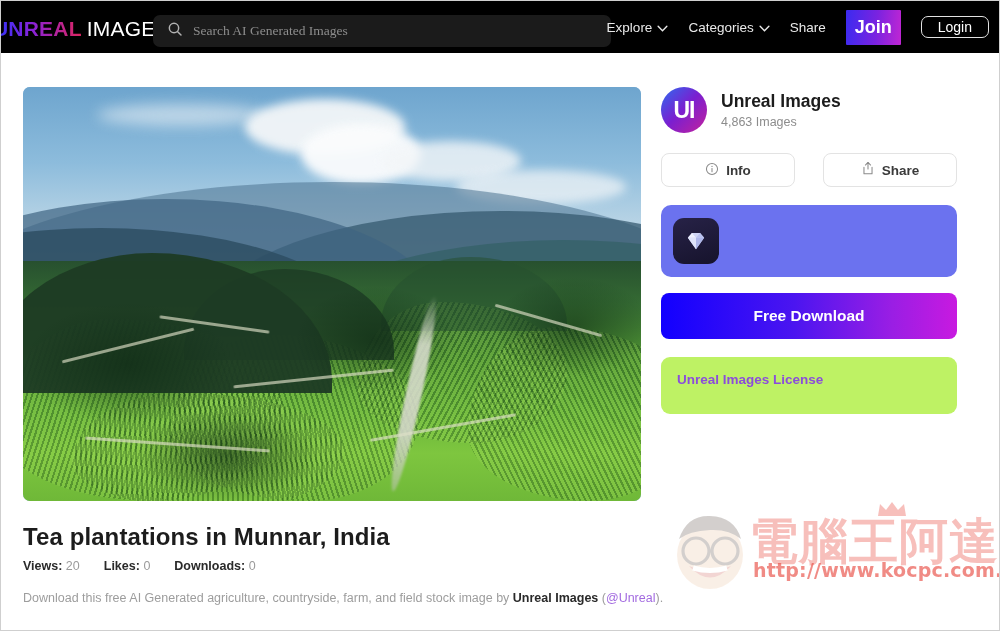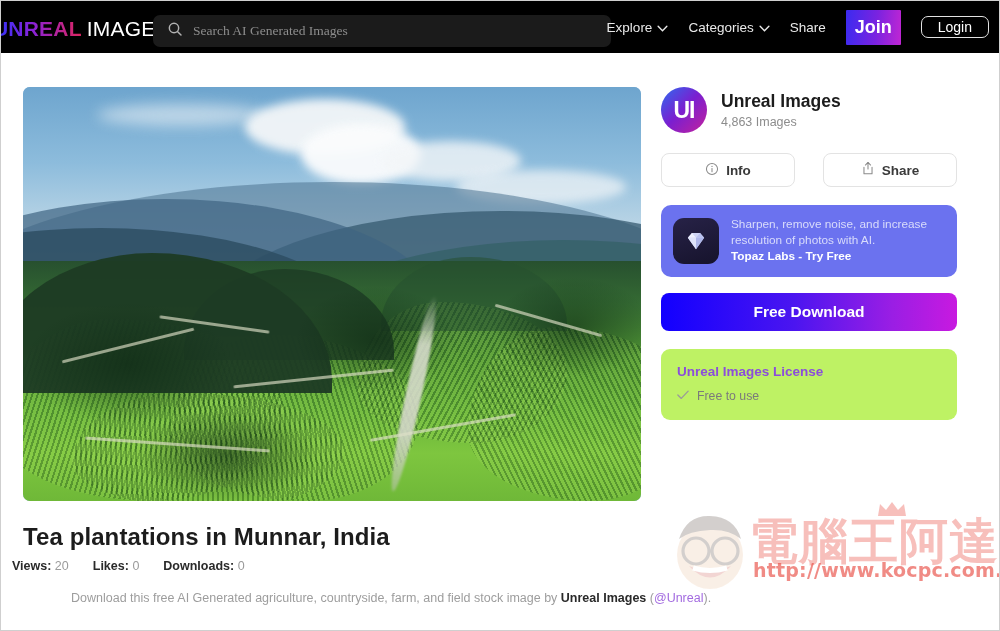--- a/index.html
+++ b/index.html
@@ -150,28 +150,28 @@
   .p4 { left:76%; top:56%; width:18%; transform: rotate(16deg); }
   .p5 { left:56%; top:82%; width:24%; transform: rotate(-10deg); }
   .p6 { left:10%; top:86%; width:30%; transform: rotate(4deg); }
 
   
   .title {
     position: absolute; left: 22px; top: 522px;
     font-size: 24px; font-weight: 700; color: #1c1c1c; letter-spacing: .1px;
   }
   .stats {
-    position: absolute; left: 11px; top: 558px;
+    position: absolute; left: 22px; top: 558px;
     display: flex; gap: 24px; font-size: 12.5px;
   }
   .stat b { color: #2a2a2a; font-weight: 700; }
   .stat span { color: #9b9b9b; }
   .desc {
     position: absolute; left: 22px; top: 590px;
-    font-size: 12.5px; color: #9d9d9d; margin-left: 48px;
+    font-size: 12.5px; color: #9d9d9d;
   }
   .desc b { color: #2a2a2a; font-weight: 700; }
   .desc a { color: #a36be0; text-decoration: none; }
 
   
   .side { position: absolute; left: 660px; top: 86px; width: 296px; }
   .owner { display: flex; align-items: center; gap: 14px; }
   .avatar {
     width: 46px; height: 46px; border-radius: 50%;
     background: linear-gradient(135deg,#2d6df0 0%, #7a1fd0 48%, #c4219c 100%);
@@ -196,21 +196,21 @@
   }
   .ad-icon {
     width: 46px; height: 46px; border-radius: 11px;
     background: linear-gradient(160deg,#272247 0%, #16132c 100%);
     display:flex; align-items:center; justify-content:center; flex: 0 0 auto;
   }
   .ad-text { color: #d9dcfb; font-size: 11.8px; line-height: 1.35; }
   .ad-text .cta { color: #ffffff; font-weight: 700; display:block; margin-top:1px; }
 
   .dl {
-    margin-top: 16px; height: 38px; width: 100%;
+    margin-top: 16px; height: 46px; width: 100%;
     border: 0; border-radius: 8px; cursor: pointer;
     background: linear-gradient(90deg,#1200ff 0%, #4b15f0 45%, #9a1ee4 78%, #c81ae0 100%);
     color:#fff; font-size: 15.5px; font-weight: 700;
     font-family: "Liberation Sans", sans-serif;
   }
 
   .license {
     margin-top: 18px; background: #bef264; border-radius: 9px;
     padding: 15px 16px 17px 16px;
   }
@@ -368,39 +368,26 @@
     <div class="ad">
       <div class="ad-icon">
         <svg width="26" height="26" viewBox="0 0 32 32">
           <polygon points="6,12 11,6 21,6 26,12 16,26" fill="#cfd4f5"></polygon>
           <polygon points="6,12 11,6 16,12" fill="#eef0fd"></polygon>
           <polygon points="21,6 26,12 16,12" fill="#b9c0ee"></polygon>
           <polygon points="6,12 16,12 16,26" fill="#dfe3fa"></polygon>
           <polygon points="16,12 26,12 16,26" fill="#aeb6ea"></polygon>
         </svg>
       </div>
-      <div class="ad-text">
-        <span>Sharpen, remove noise, and increase</span>
-        <span>resolution of photos with AI.</span>
-        <span class="cta">Topaz Labs - Try Free</span>
-      </div>
     </div>
 
     <button class="dl">Free Download</button>
 
     <div class="license">
       <h4>Unreal Images License</h4>
-      <div class="lic-item">
-        <span>
-          <svg width="12" height="10" viewBox="0 0 14 11" fill="none" stroke="#9a9a9a" stroke-width="1.5" stroke-linecap="round" stroke-linejoin="round">
-              <polyline points="1,5.5 5,9.5 13,1"></polyline>
-            </svg>
-        </span>
-        <span>Free to use</span>
-      </div>
     </div>
   </div>
 
   <div class="wm">
     <span class="wm-face">
       <svg width="86" height="80" viewBox="0 0 86 80">
         <ellipse cx="43" cy="44" rx="33" ry="34" fill="#e8b98f"></ellipse>
         <path d="M12 28 Q20 4 43 5 Q68 6 74 28 Q62 18 43 19 Q22 20 12 28Z" fill="#3a2a22"></path>
         <circle cx="29" cy="40" r="13" fill="none" stroke="#3a2a22" stroke-width="3.2"></circle>
         <circle cx="58" cy="40" r="13" fill="none" stroke="#3a2a22" stroke-width="3.2"></circle>

